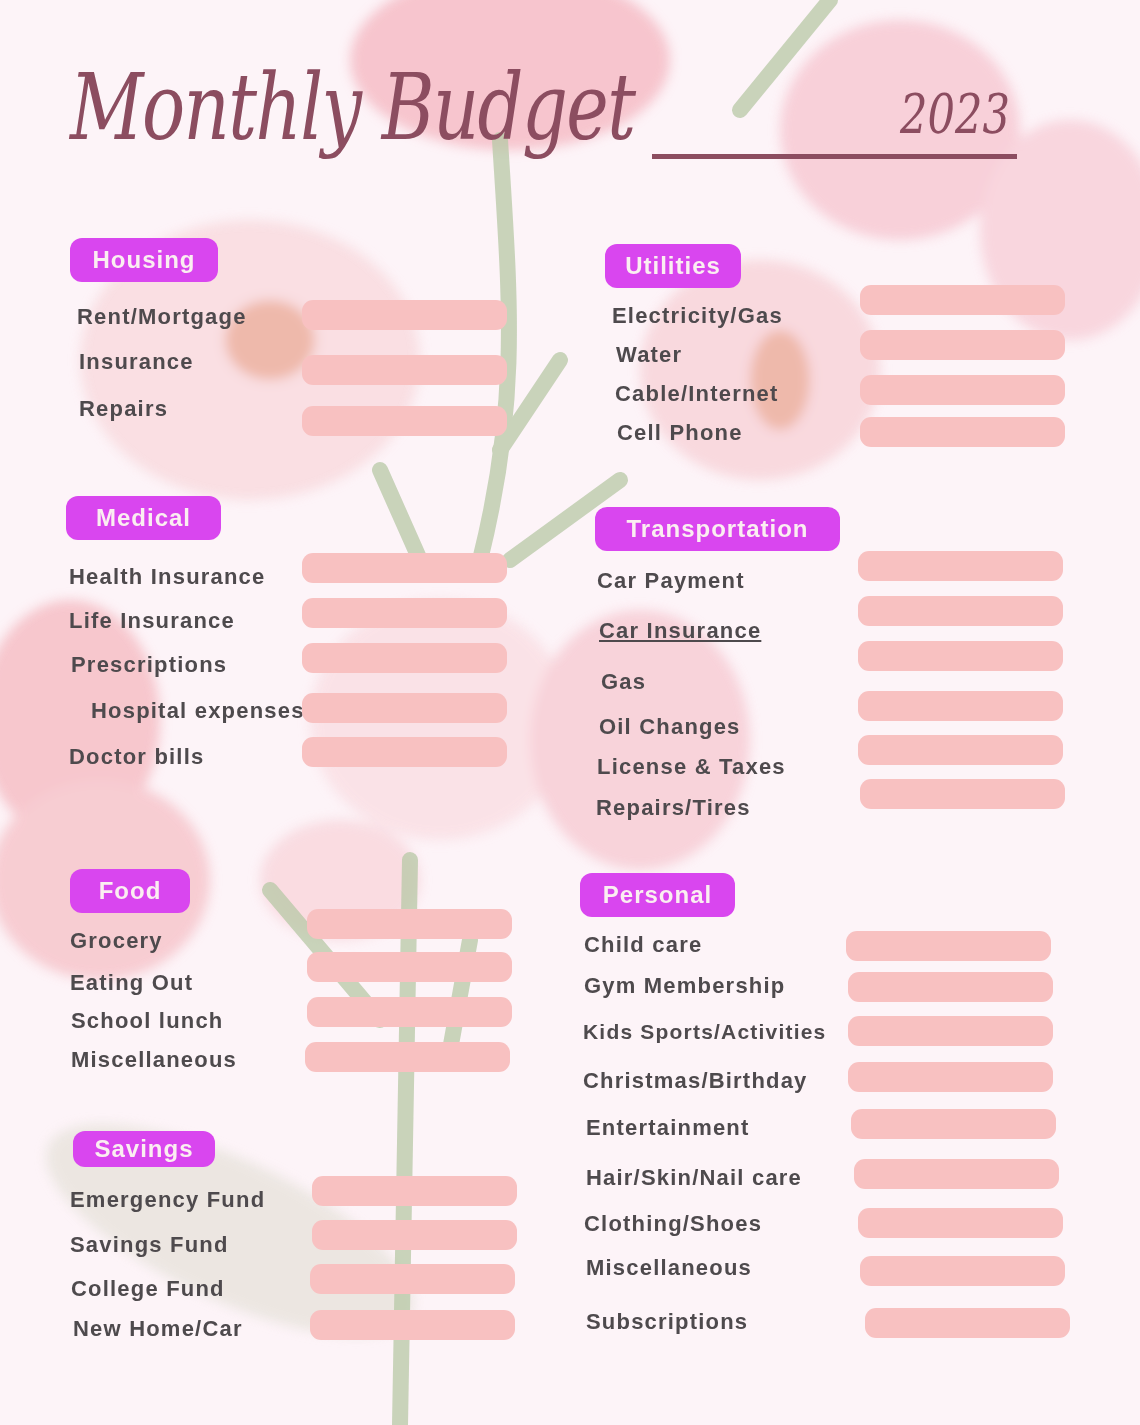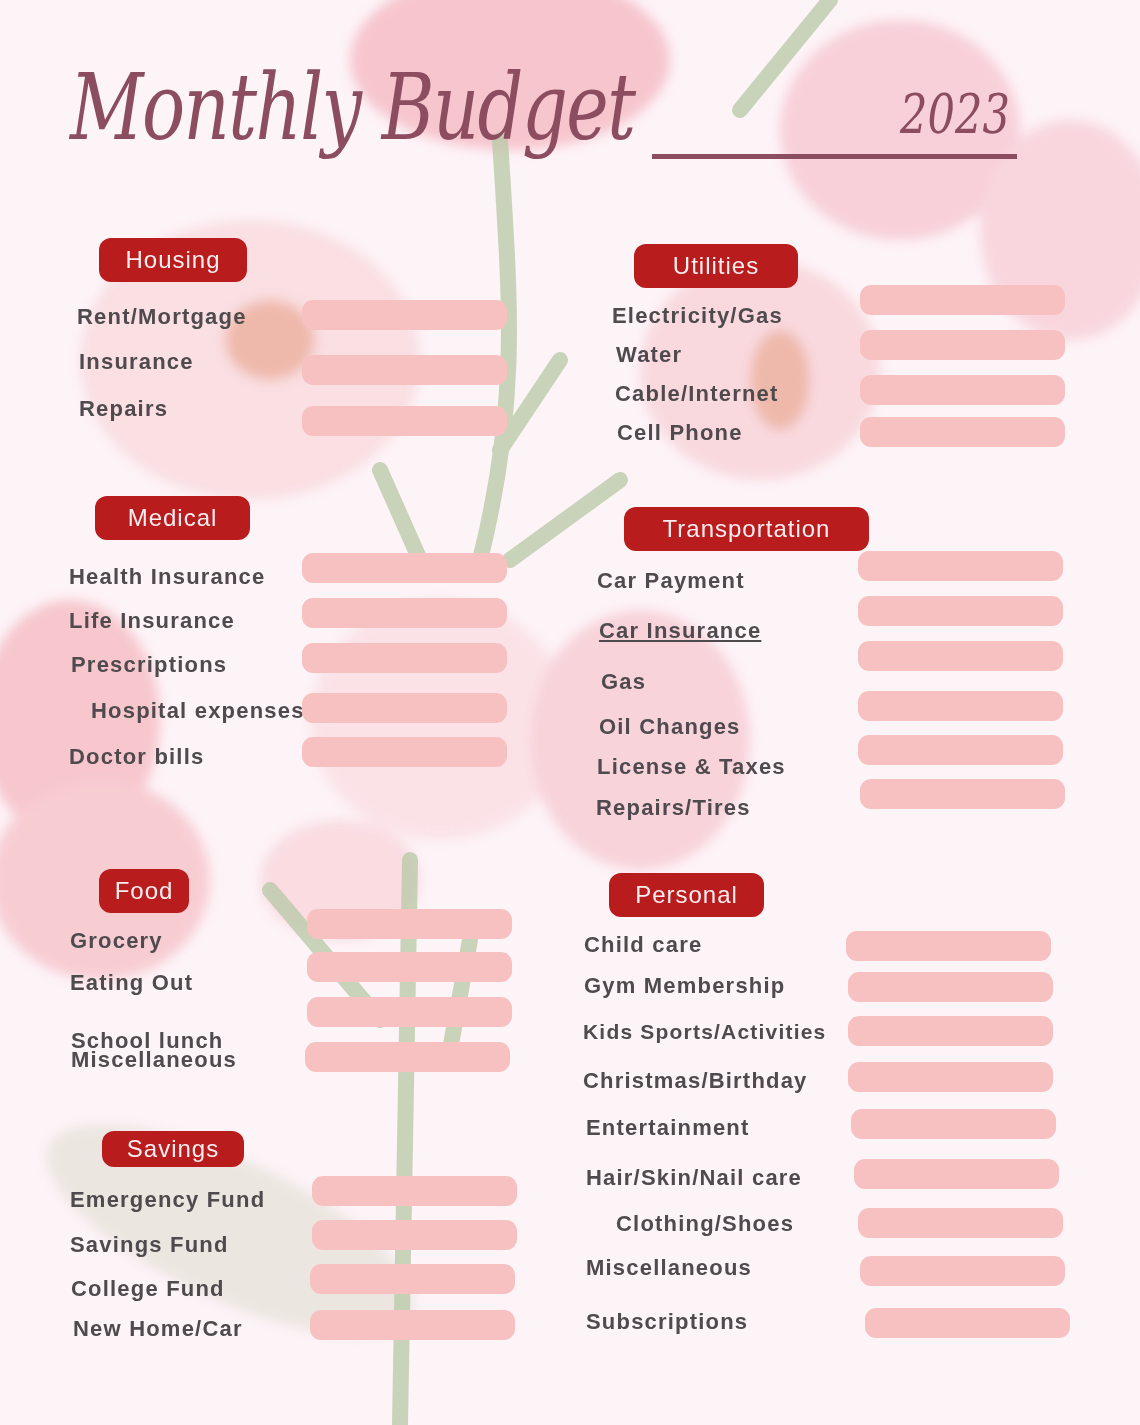--- a/index.html
+++ b/index.html
@@ -21,25 +21,24 @@
       font-family: "DejaVu Serif", serif; font-style: italic;
       font-size: 54px; color: #8c4d60; transform: scaleX(0.8); transform-origin: left top;
       line-height: 1;
     }
     .year-line {
       position: absolute; left: 652px; top: 154px; width: 365px; height: 5px;
       background: #8c4d60;
     }
     .pill {
       position: absolute; height: 44px; border-radius: 12px;
-      background: #b91c1c; color: #fbeef1;
-      font-size: 24px; font-weight: normal; letter-spacing: 1px;
+      background: #d946ef; color: #fbeef1;
+      font-size: 24px; font-weight: bold; letter-spacing: 1px;
       display: flex; align-items: center; justify-content: center;
       box-sizing: border-box;
-      margin-left: 29px;
     }
     .label {
       position: absolute; font-size: 22px; font-weight: bold; color: #4e4a4d;
       letter-spacing: 1.2px; white-space: nowrap; line-height: 1;
     }
     .bar {
       position: absolute; height: 30px; width: 205px; border-radius: 11px;
       background: #f8c1c1;
     }
   </style>
@@ -84,21 +83,21 @@
 <div class="year-line"></div>
 
 <div class="pill" style="left:70px;top:238px;width:148px;">Housing</div>
 <div class="label" style="left:77px;top:306px;">Rent/Mortgage</div>
 <div class="label" style="left:79px;top:351px;">Insurance</div>
 <div class="label" style="left:79px;top:398px;">Repairs</div>
 <div class="bar" style="left:302px;top:300px;"></div>
 <div class="bar" style="left:302px;top:355px;"></div>
 <div class="bar" style="left:302px;top:406px;"></div>
 
-<div class="pill" style="left:605px;top:244px;width:164px;">Utilities</div>
+<div class="pill" style="left:605px;top:244px;width:136px;">Utilities</div>
 <div class="label" style="left:612px;top:305px;">Electricity/Gas</div>
 <div class="label" style="left:616px;top:344px;">Water</div>
 <div class="label" style="left:615px;top:383px;">Cable/Internet</div>
 <div class="label" style="left:617px;top:422px;">Cell Phone</div>
 <div class="bar" style="left:860px;top:285px;"></div>
 <div class="bar" style="left:860px;top:330px;"></div>
 <div class="bar" style="left:860px;top:375px;"></div>
 <div class="bar" style="left:860px;top:417px;"></div>
 
 <div class="pill" style="left:66px;top:496px;width:155px;">Medical</div>
@@ -120,38 +119,38 @@
 <div class="label" style="left:599px;top:716px;">Oil Changes</div>
 <div class="label" style="left:597px;top:756px;">License &amp; Taxes</div>
 <div class="label" style="left:596px;top:797px;">Repairs/Tires</div>
 <div class="bar" style="left:858px;top:551px;"></div>
 <div class="bar" style="left:858px;top:596px;"></div>
 <div class="bar" style="left:858px;top:641px;"></div>
 <div class="bar" style="left:858px;top:691px;"></div>
 <div class="bar" style="left:858px;top:735px;"></div>
 <div class="bar" style="left:860px;top:779px;"></div>
 
-<div class="pill" style="left:70px;top:869px;width:90px;">Food</div>
+<div class="pill" style="left:70px;top:869px;width:120px;">Food</div>
 <div class="label" style="left:70px;top:930px;">Grocery</div>
 <div class="label" style="left:70px;top:972px;">Eating Out</div>
-<div class="label" style="left:71px;top:1010px;margin-top:20px;">School lunch</div>
+<div class="label" style="left:71px;top:1010px;">School lunch</div>
 <div class="label" style="left:71px;top:1049px;">Miscellaneous</div>
 <div class="bar" style="left:307px;top:909px;"></div>
 <div class="bar" style="left:307px;top:952px;"></div>
 <div class="bar" style="left:307px;top:997px;"></div>
 <div class="bar" style="left:305px;top:1042px;"></div>
 
 <div class="pill" style="left:580px;top:873px;width:155px;">Personal</div>
 <div class="label" style="left:584px;top:934px;">Child care</div>
 <div class="label" style="left:584px;top:975px;">Gym Membership</div>
 <div class="label" style="left:583px;top:1021px;font-size:21px;">Kids Sports/Activities</div>
 <div class="label" style="left:583px;top:1070px;">Christmas/Birthday</div>
 <div class="label" style="left:586px;top:1117px;">Entertainment</div>
 <div class="label" style="left:586px;top:1167px;">Hair/Skin/Nail care</div>
-<div class="label" style="left:584px;top:1213px;margin-left:32px;">Clothing/Shoes</div>
+<div class="label" style="left:584px;top:1213px;">Clothing/Shoes</div>
 <div class="label" style="left:586px;top:1257px;">Miscellaneous</div>
 <div class="label" style="left:586px;top:1311px;">Subscriptions</div>
 <div class="bar" style="left:846px;top:931px;"></div>
 <div class="bar" style="left:848px;top:972px;"></div>
 <div class="bar" style="left:848px;top:1016px;"></div>
 <div class="bar" style="left:848px;top:1062px;"></div>
 <div class="bar" style="left:851px;top:1109px;"></div>
 <div class="bar" style="left:854px;top:1159px;"></div>
 <div class="bar" style="left:858px;top:1208px;"></div>
 <div class="bar" style="left:860px;top:1256px;"></div>

